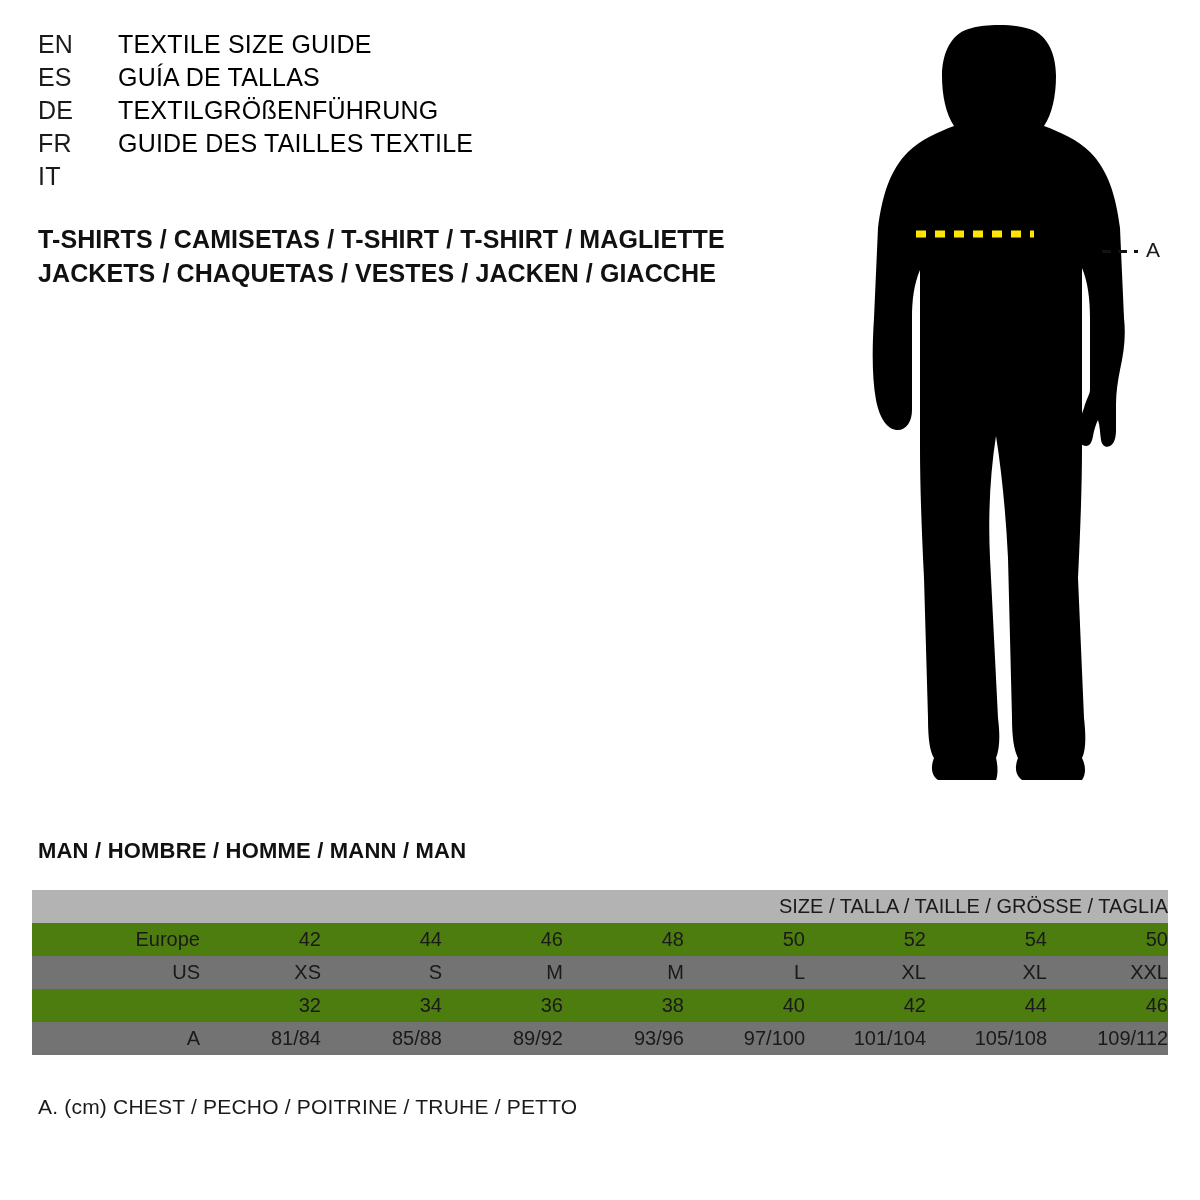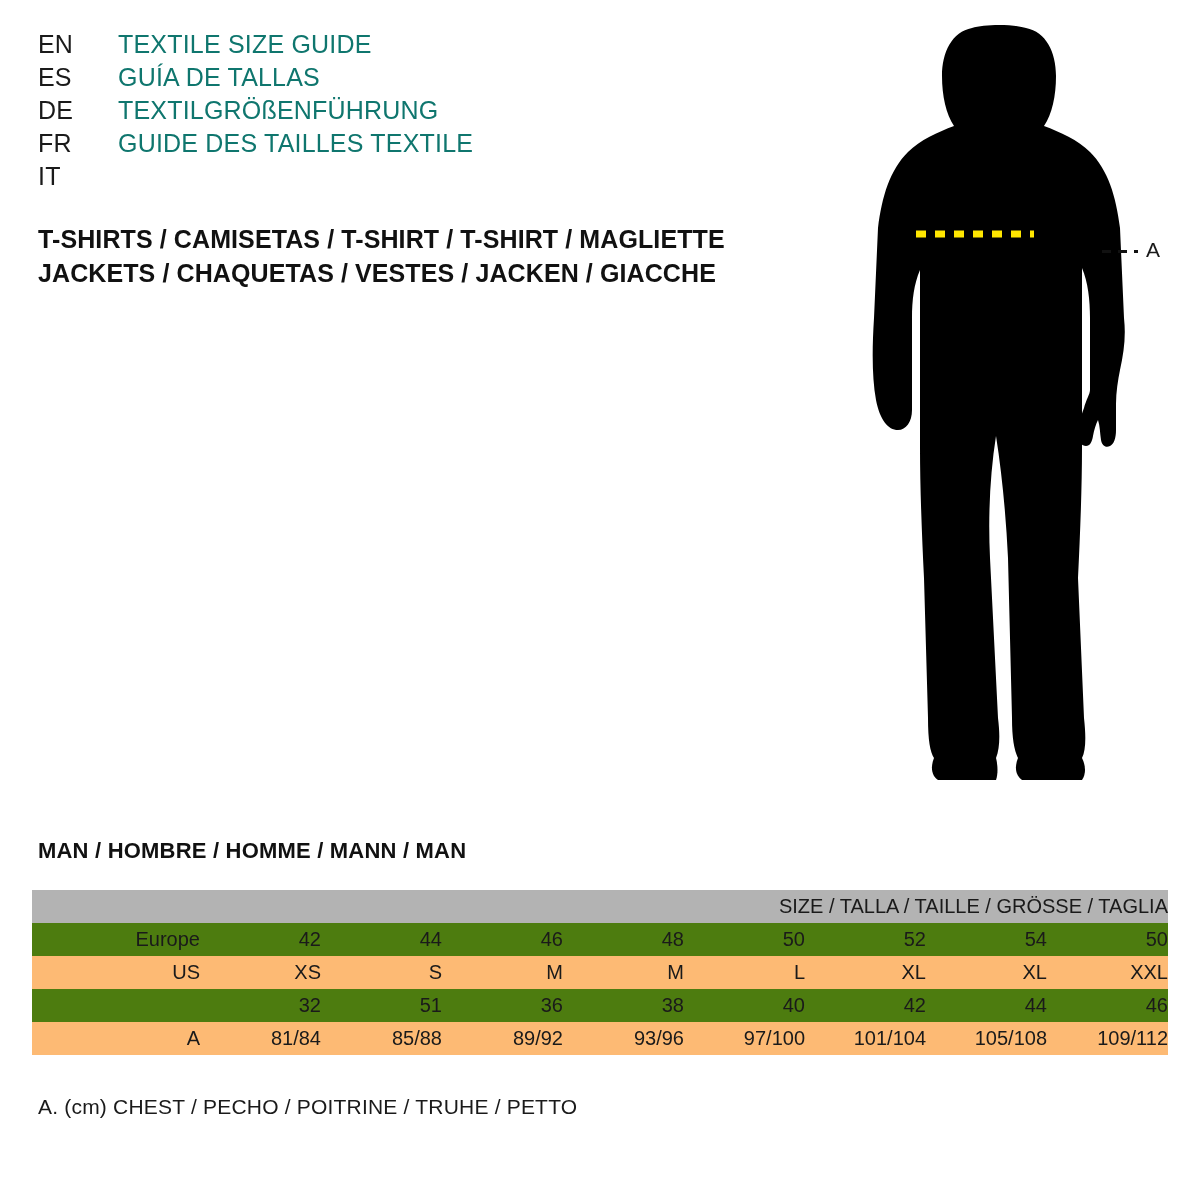--- a/index.html
+++ b/index.html
@@ -31,21 +31,21 @@
     letter-spacing: 0.2px;
   }
   .lang-code {
     width: 80px;
     flex: 0 0 80px;
     font-size: 25px;
     color: #1a1a1a;
   }
   .lang-text {
     font-size: 25px;
-    color: #0f766e;
+    color: #000000;
   }
 
   
   .cat-block {
     position: absolute;
     left: 38px;
     top: 222px;
     width: 760px;
   }
   .cat-line {
@@ -109,21 +109,21 @@
   }
   .row-head td {
     background: #b3b3b3;
     font-size: 20px;
     color: #1a1a1a;
   }
   .row-alt td {
     background: #4d7c0f;
   }
   .row-plain td {
-    background: #fdba74;
+    background: #737373;
   }
   td.label-cell {
     padding-left: 10px;
     text-align: right;
     width: 168px;
   }
   td.val-cell {
     text-align: right;
     width: 121px;
   }
@@ -255,21 +255,21 @@
       <td class="val-cell">M</td>
       <td class="val-cell">M</td>
       <td class="val-cell">L</td>
       <td class="val-cell">XL</td>
       <td class="val-cell">XL</td>
       <td class="val-cell">XXL</td>
     </tr>
     <tr class="row-alt">
       <td class="label-cell"></td>
       <td class="val-cell">32</td>
-      <td class="val-cell">51</td>
+      <td class="val-cell">34</td>
       <td class="val-cell">36</td>
       <td class="val-cell">38</td>
       <td class="val-cell">40</td>
       <td class="val-cell">42</td>
       <td class="val-cell">44</td>
       <td class="val-cell">46</td>
     </tr>
     <tr class="row-plain">
       <td class="label-cell">A</td>
       <td class="val-cell">81/84</td>

